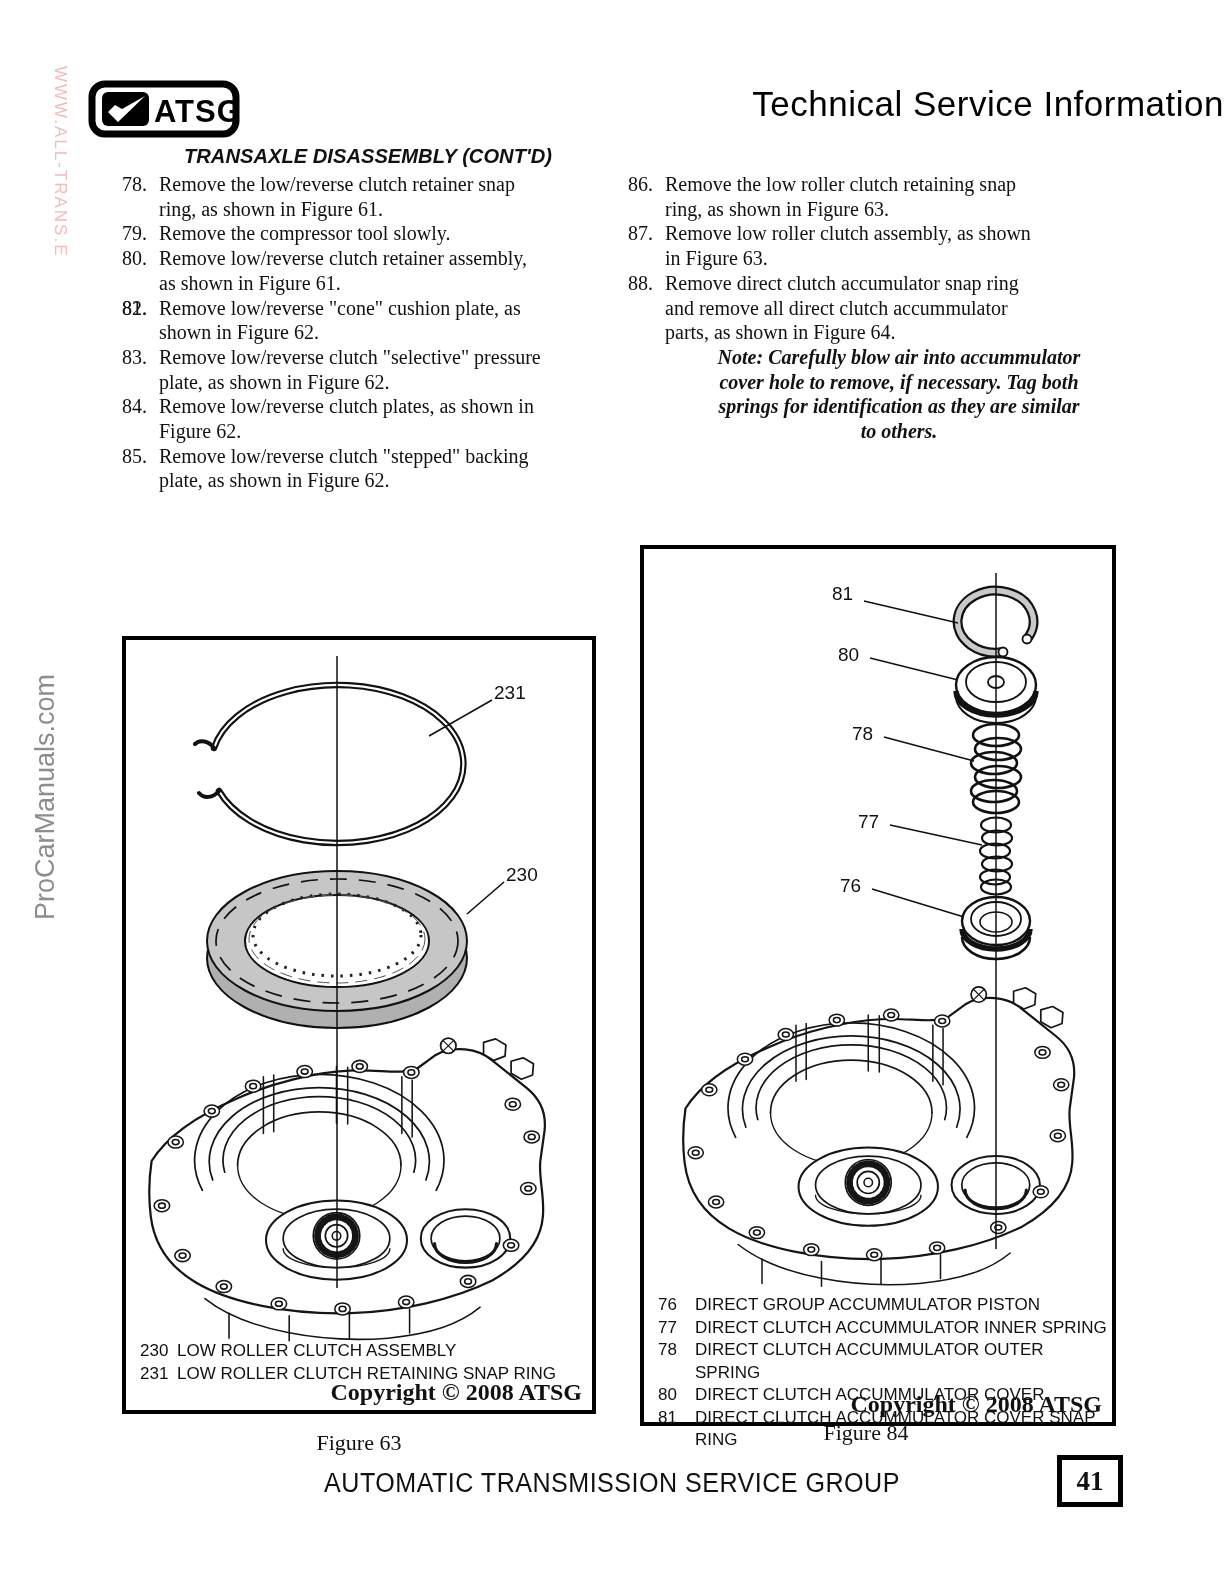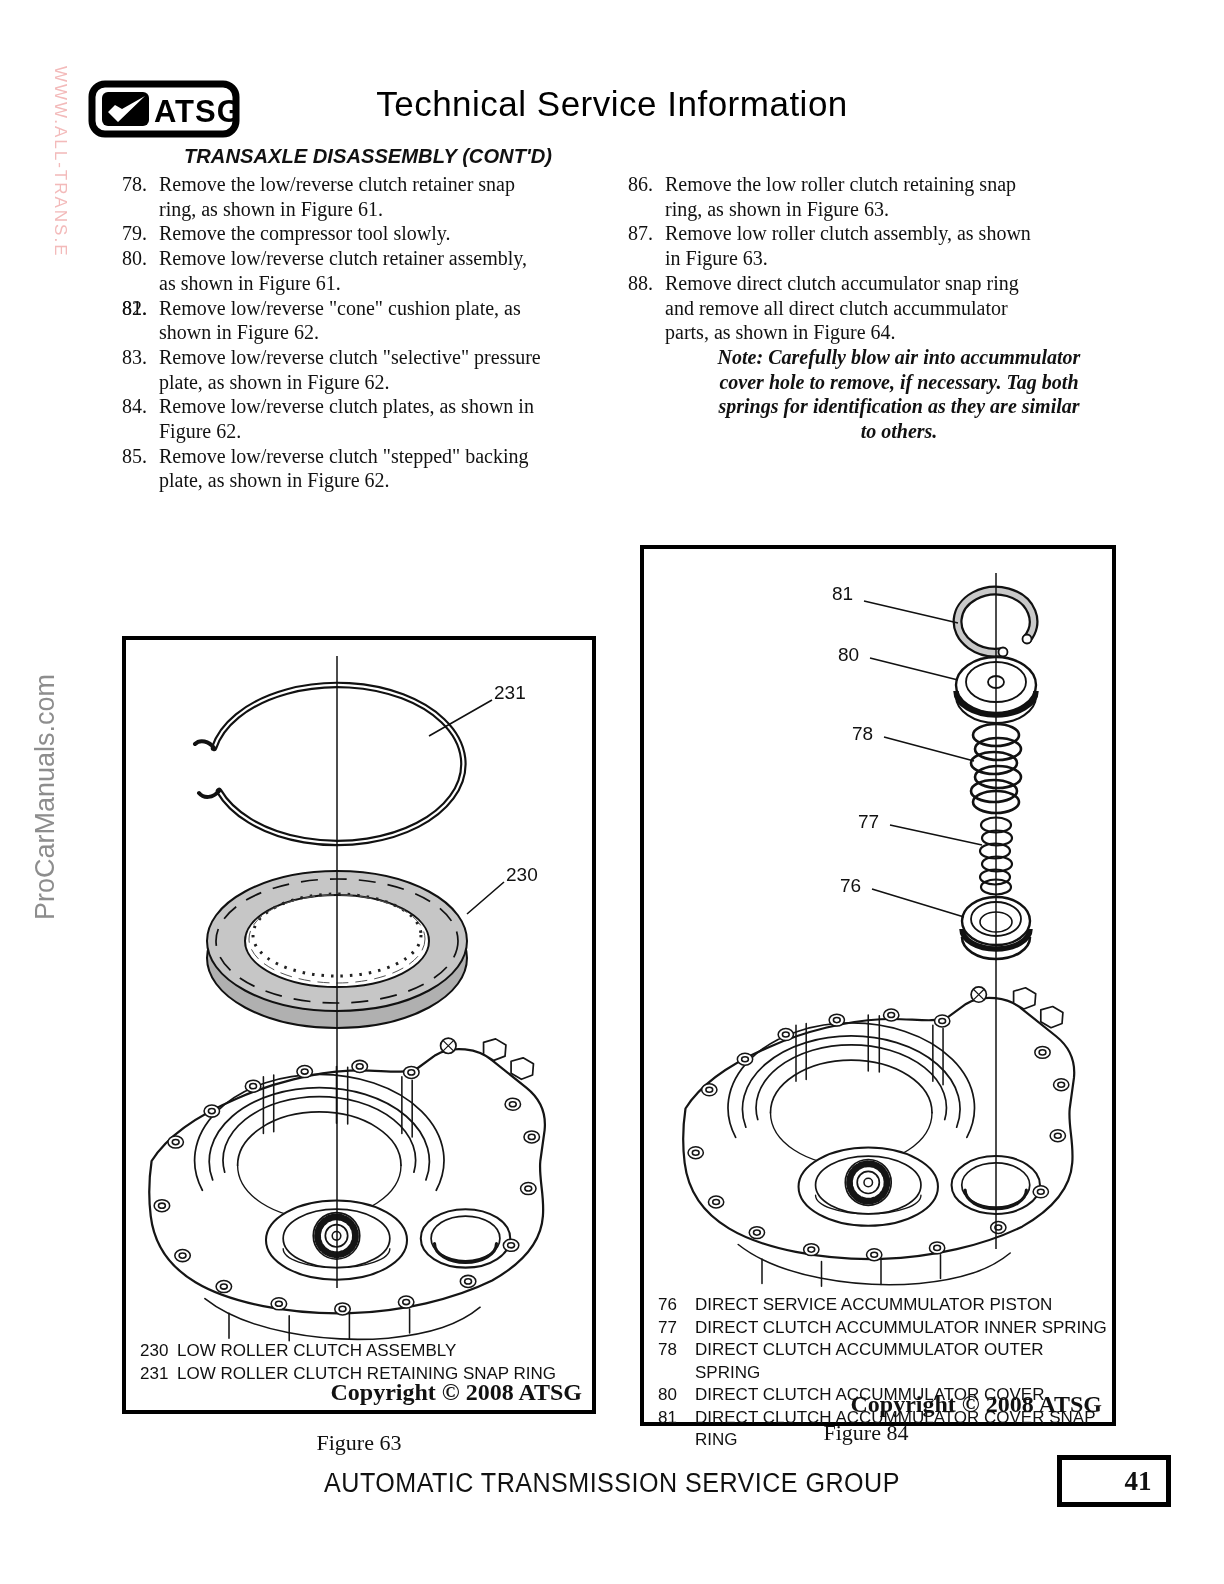--- a/index.html
+++ b/index.html
@@ -7,21 +7,21 @@
   .abs{position:absolute;}
 
   
   .wm-pink{left:50px;top:66px;writing-mode:vertical-rl;font-family:"Liberation Sans",sans-serif;
     font-size:17px;letter-spacing:2px;}
   .wm-gray{left:30px;top:920px;transform:rotate(-90deg);transform-origin:0 0;
     font-family:"Liberation Sans",sans-serif;font-size:27px;white-space:nowrap;}
 
   
   .logo{left:88px;top:80px;width:152px;height:58px;}
-  .page-title{left:0;right:0;top:84px;text-align:center;font-family:"Liberation Sans",sans-serif;
+  .page-title{left:0;right:0;top:84px;text-align:right;font-family:"Liberation Sans",sans-serif;
     font-size:35px;letter-spacing:0.5px;color:#000;}
   .section-heading{left:122px;top:144px;width:492px;text-align:center;
     font-family:"Liberation Sans",sans-serif;font-style:italic;font-weight:600;font-size:21px;
     transform:scaleX(0.96);transform-origin:center;}
 
   
   .col{font-size:20px;line-height:24.7px;}
   .col-left{left:122px;top:172px;width:505px;}
   .col-right{left:628px;top:172px;width:505px;}
   .instr-item{position:relative;padding-left:37px;white-space:pre-line;}
@@ -39,21 +39,21 @@
   .legend-row .lnum{width:37px;flex:none;}
   .copyright{position:absolute;right:10px;bottom:4px;font-weight:bold;font-size:24px;}
   .fig-caption{text-align:center;font-size:22px;}
   .cap-63{left:122px;top:1420px;width:474px;margin-top:10px;}
   .cap-64{left:628px;top:1420px;width:476px;}
 
   
   .footer-title{left:0;right:0;top:1468px;text-align:center;font-family:"Liberation Sans",sans-serif;
     font-size:27px;transform:scaleX(0.93);letter-spacing:0.5px;}
   .page-num-box{left:1057px;top:1455px;width:56px;height:42px;border:5px solid #000;
-    display:flex;align-items:center;justify-content:center;font-weight:bold;font-size:27px;background:#fff;padding-left:48px;}
+    display:flex;align-items:center;justify-content:center;font-weight:bold;font-size:27px;background:#fff;}
 </style>
 </head>
 <body>
 
 <svg width="0" height="0" style="position:absolute" aria-hidden="true">
   <defs>
     <g id="caseart" stroke="#151515" fill="none" stroke-width="2" stroke-linejoin="round" stroke-linecap="round">
       <path fill="#fff" stroke-width="2.6" d="M 10 150 C 30 118 70 94 110 77 C 150 59 200 47 240 45 C 272 43 300 50 318 43 L 340 27 C 360 15 390 19 406 33 L 446 65 C 461 77 469 94 467 114 L 462 150 C 460 170 467 190 465 214 C 463 244 441 269 406 289 C 361 311 301 325 241 327 C 171 329 101 315 61 291 C 31 273 13 247 9 214 C 6 190 7 170 10 150 Z"></path>
       <path d="M 69 184 A 145 100 0 1 1 341 184"></path>
       <path d="M 81 172 A 128 86 0 1 1 329 172"></path>
@@ -250,21 +250,21 @@
     <line x1="352" y1="24" x2="352" y2="700" stroke="#111" stroke-width="1.5"></line>
   </svg>
   <div class="part-label" style="left:188px;top:34px;">81</div>
   <div class="part-label" style="left:194px;top:95px;">80</div>
   <div class="part-label" style="left:208px;top:174px;">78</div>
   <div class="part-label" style="left:214px;top:262px;">77</div>
   <div class="part-label" style="left:196px;top:326px;">76</div>
   <div class="legend" style="top:745px;">
       <div class="legend-row">
         <span class="lnum">76</span>
-        <span class="llabel">DIRECT SERVICE ACCUMMULATOR PISTON</span>
+        <span class="llabel">DIRECT GROUP ACCUMMULATOR PISTON</span>
       </div>
       <div class="legend-row">
         <span class="lnum">77</span>
         <span class="llabel">DIRECT CLUTCH ACCUMMULATOR INNER SPRING</span>
       </div>
       <div class="legend-row">
         <span class="lnum">78</span>
         <span class="llabel">DIRECT CLUTCH ACCUMMULATOR OUTER SPRING</span>
       </div>
       <div class="legend-row">

